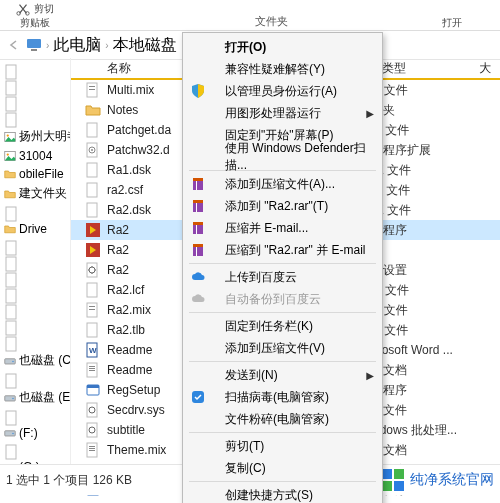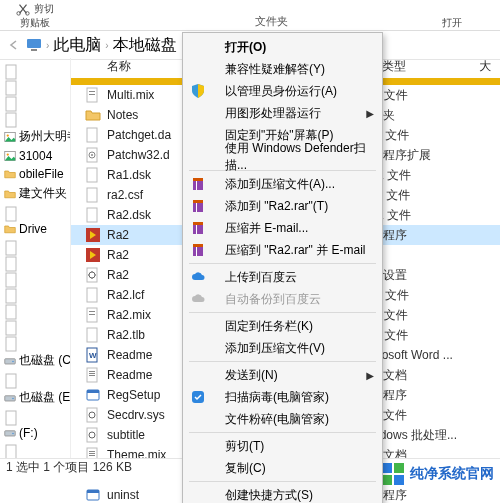--- a/index.html
+++ b/index.html
@@ -12,36 +12,36 @@
   .tablabel { position:absolute; top:14px; font-size:11px; color:#555; }
   .addr-bar { height: 28px; border-bottom: 1px solid #e5e5e5; display:flex; align-items:center; padding: 0 4px; background:#fff; }
   .addr-btn { width:20px; height:20px; display:flex; align-items:center; justify-content:center; color:#888; }
   .addr-sep { color:#999; font-size:10px; padding: 0 2px;}
   .addr-seg { font-size:16px; color:#000; padding: 0 2px;}
   .container { position:absolute; top:58px; bottom:30px; left:0; right:0; display:flex; }
   .tree { width:70px; border-right: 1px solid #eee; padding-top:4px; overflow:hidden;}
   .tree-item { white-space:nowrap; font-size:12px; padding:2px 0 2px 4px; color:#000; display:flex; align-items:center; gap:3px;}
   .tree-icon { width:12px; height:12px; display:inline-block;}
   .list { flex:1; position:relative; }
-  .list-header { display:flex; border-bottom:7px solid #eab308; height:20px; }
+  .list-header { display:flex; border-bottom:2px solid #eab308; height:20px; align-items:center;}
   .col-name { width:125px; padding-left:36px; font-size:12px; color:#2b2b2b;}
   .col-type { flex:1; padding-left:150px; font-size:12px; color:#2b2b2b;}
   .row { display:flex; align-items:center; height:20px; padding-left:14px;}
   .row .icon { width:16px; height:16px; margin-right:6px; display:flex; align-items:center; justify-content:center; flex-shrink:0;}
   .row .name { width:118px; white-space:nowrap; overflow:hidden; }
   .row .type { padding-left:134px; white-space:nowrap; color:#333;}
   .row.sel { background:#cce8ff; }
   .context-menu { position:absolute; top:32px; left:182px; width:195px; background:#f5f5f5; border:1px solid #bcbcbc; box-shadow:2px 3px 6px rgba(0,0,0,.25); padding:3px 2px; z-index:50;}
   .cm-item { display:flex; align-items:center; height:22px; font-size:12px; color:#000; padding:0 6px 0 4px;gap:12px;}
   .cm-item.bold { font-weight:600; }
   .cm-icon { width:18px; height:18px; margin-right:6px; display:flex; align-items:center; justify-content:center; flex-shrink:0;}
   .cm-arrow { margin-left:auto; font-size:10px; color:#333;}
   .cm-sep { height:1px; background:#d9d9d9; margin:2px 4px;}
-  .status { position:absolute; bottom:14px; left:0; right:0; height:30px; border-top:1px solid #e5e5e5; display:flex; padding:0 6px; font-size:12px; color:#333; background:#fff;}
-  .watermark { position:absolute; right:6px; bottom:4px; display:flex; align-items:center; gap:6px; font-size:14px; color:#2268c9; font-weight:700;}
+  .status { position:absolute; bottom:8px; left:0; right:0; height:30px; border-top:1px solid #e5e5e5; display:flex; align-items:center; padding:0 6px; font-size:12px; color:#333; background:#fff;}
+  .watermark { position:absolute; right:6px; bottom:4px; display:flex; align-items:center; gap:6px; font-size:14px; color:#2268c9; font-weight:400;}
   .wm-icon { display:flex; gap:2px;}
   .wm-sq { width:10px; height:10px; }
   .wm-sq.b { background:#2a7de1;} .wm-sq.g { background:#43b549;}
   svg { display:block; }
 </style>
 </head>
 <body>
 
 <div class="ribbon">
   <div class="ribbon-left">

